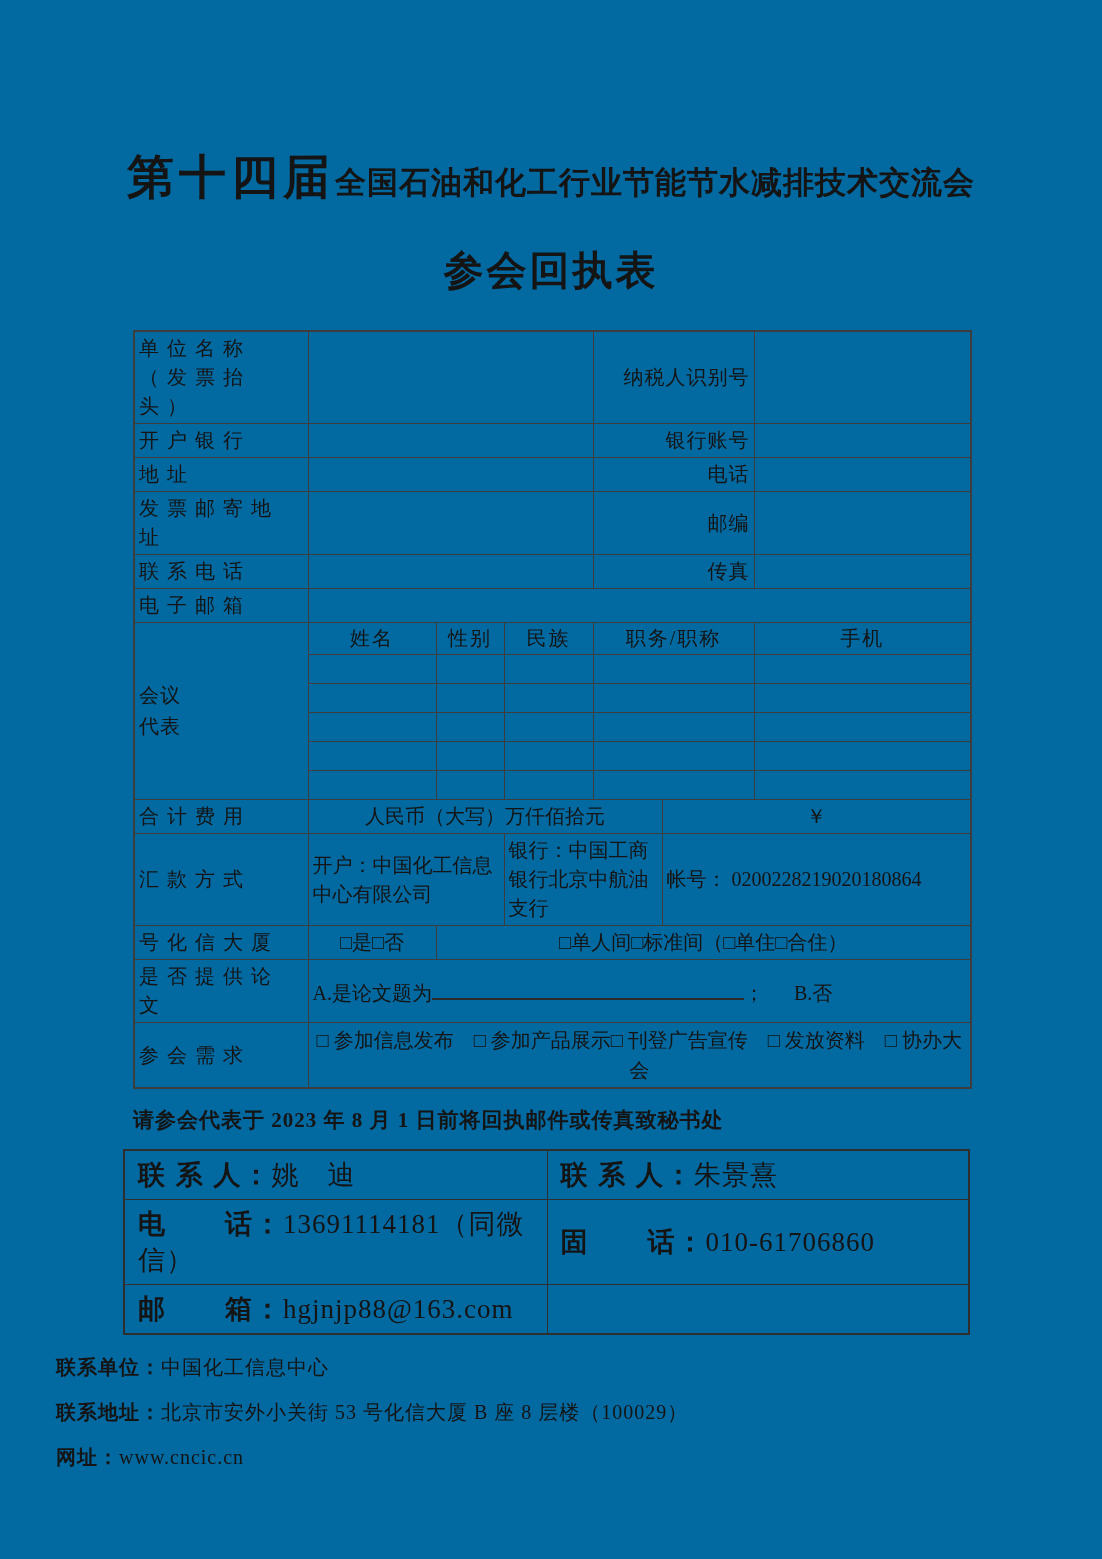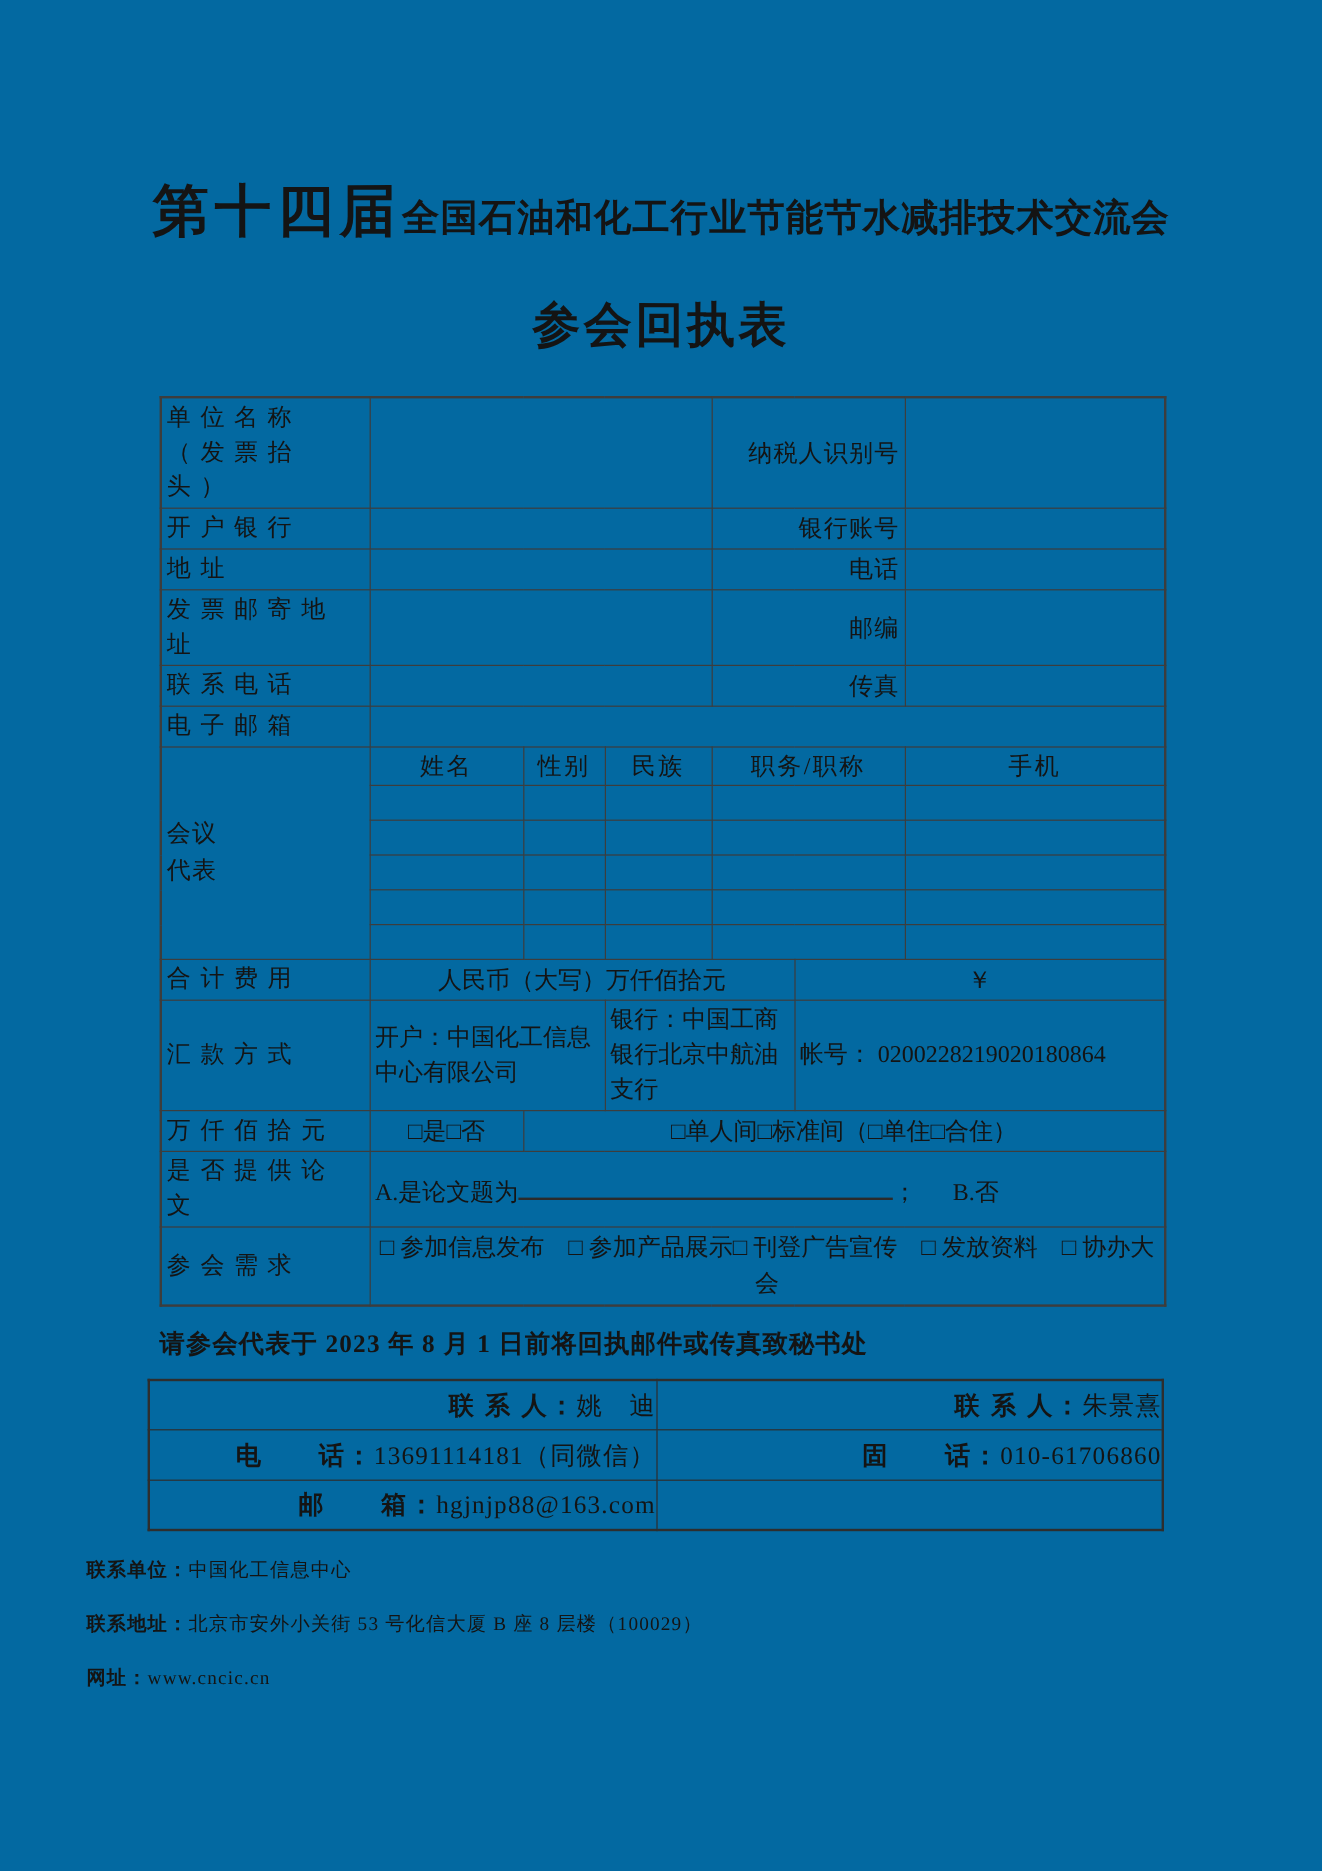--- a/index.html
+++ b/index.html
@@ -33,27 +33,27 @@
   .opt-b{margin-left:30px;}
   td.needs-cell{text-align:center;line-height:1.5;padding:4px 10px;}
 
   
   .note{margin:14px 0 0 133px;font-size:21px;font-weight:bold;letter-spacing:1px;}
   .note2{margin:17px 0 15px 133px;font-size:21px;font-weight:bold;letter-spacing:1px;}
 
   
   table.contact{margin:0 0 0 123px;width:845px;border-collapse:collapse;table-layout:fixed;
                 border:2.5px solid #2e2e2e;}
-  table.contact td{border:1.8px solid #2e2e2e;font-size:21px;padding:6px 0 6px 13px;
-                   vertical-align:middle;text-align:right;}
+  table.contact td{border:1.8px solid #2e2e2e;font-size:27px;padding:6px 0 6px 13px;
+                   vertical-align:middle;text-align:left;}
   .clab{font-weight:bold;letter-spacing:2px;}
   .cval{letter-spacing:1px;}
 
   
-  .foot{margin:20px 0 0 72px;font-size:16px;line-height:25px;}
+  .foot{margin:20px 0 0 56px;font-size:20px;line-height:25px;}
   .flab{font-weight:bold;letter-spacing:1px;}
   .fval{letter-spacing:1px;}
 </style>
 </head>
 <body>
 
 <div class="page">
 
   <div class="title-line"><span class="title-prefix">第十四届</span><span class="title-main">全国石油和化工行业节能节水减排技术交流会</span></div>
   <div class="subtitle">参会回执表</div>
@@ -154,21 +154,21 @@
         <td class="ctr" colspan="4">人民币（大写）万仟佰拾元</td>
         <td class="ctr" colspan="2">￥</td>
       </tr>
       <tr style="height:87px">
         <td class="lab">汇款方式</td>
         <td class="pay" colspan="2">开户：中国化工信息中心有限公司</td>
         <td class="pay" colspan="2">银行：中国工商银行北京中航油支行</td>
         <td class="pay" colspan="2">帐号： 0200228219020180864</td>
       </tr>
       <tr style="height:30px">
-        <td class="lab">万仟佰拾元</td>
+        <td class="lab">号化信大厦</td>
         <td class="ctr">□是□否</td>
         <td class="ctr" colspan="5">□单人间□标准间（□单住□合住）</td>
       </tr>
       <tr style="height:58px">
         <td class="lab">是否提供论文</td>
         <td class="paper-cell" colspan="6"><span>A.是论文题为</span><span class="blank-line"></span><span>；</span><span class="opt-b">B.否</span></td>
       </tr>
       <tr style="height:62px">
         <td class="lab">参会需求</td>
         <td class="needs-cell" colspan="6">□ 参加信息发布　□ 参加产品展示□ 刊登广告宣传　□ 发放资料　□ 协办大会</td>

